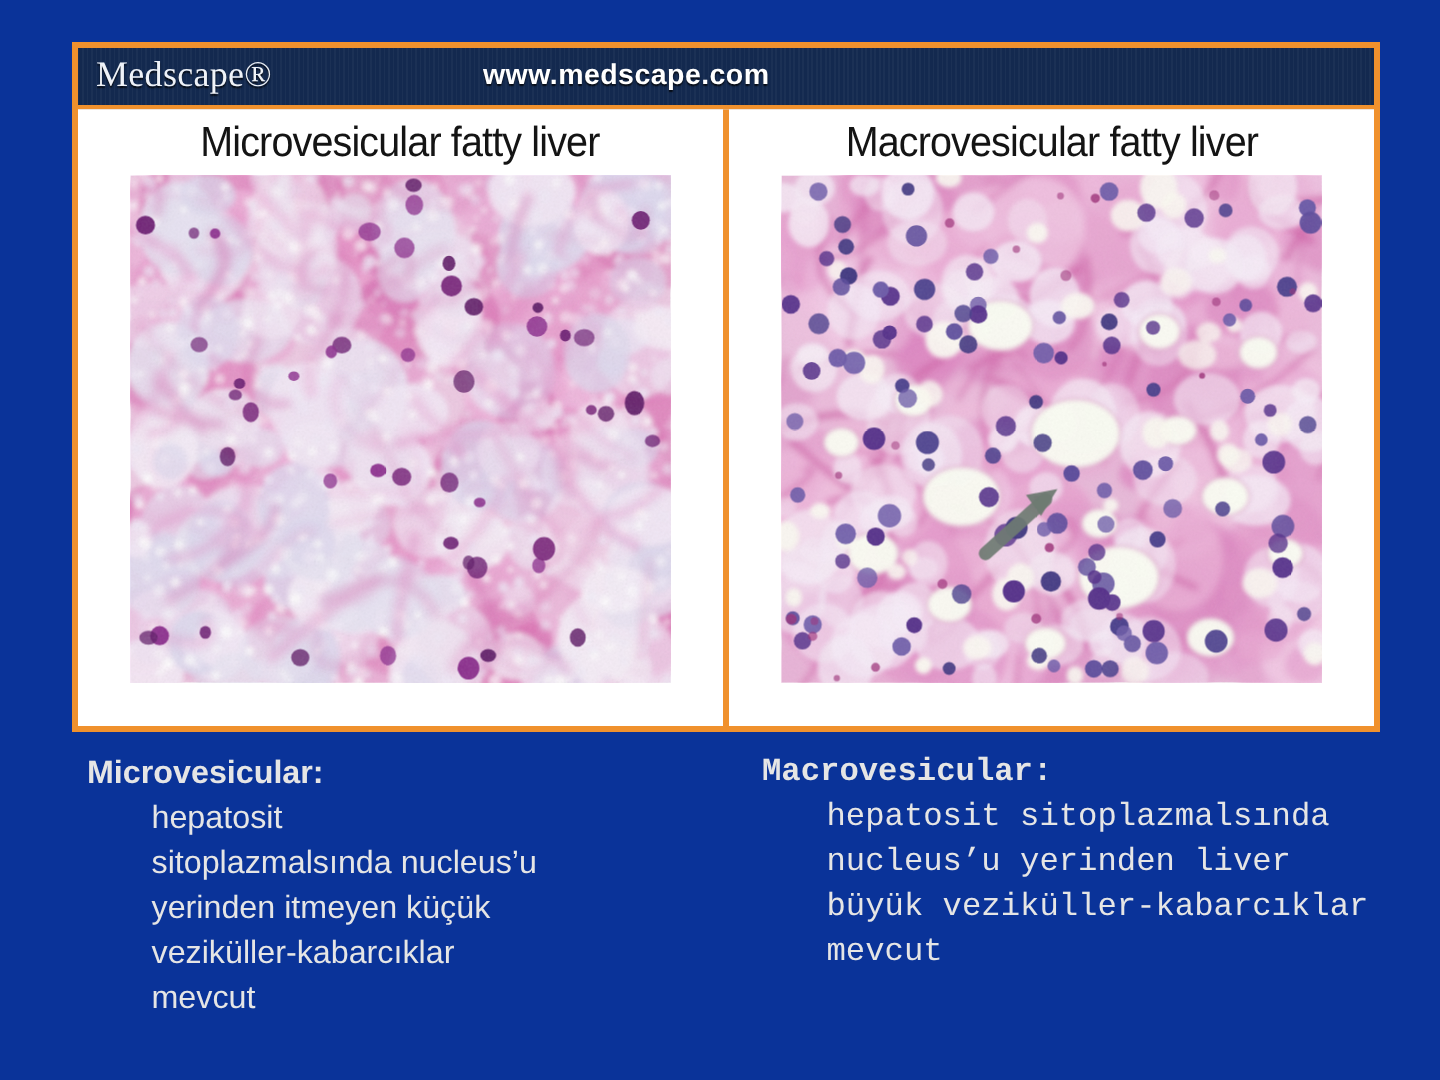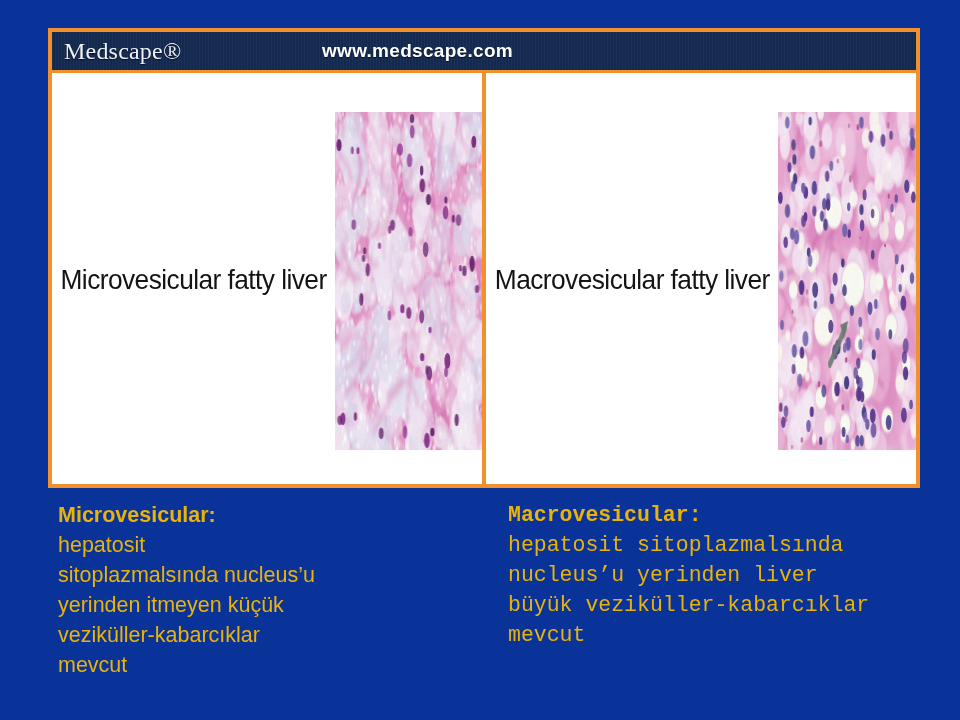--- a/index.html
+++ b/index.html
@@ -80,21 +80,21 @@
   }
   #panel-divider {
     width: 4px;
     background: #f0912d;
     flex: 0 0 auto;
   }
 
   .fig-col {
     flex: 1 1 0;
     display: flex;
-    flex-direction: row;
+    flex-direction: column;
     align-items: center;
     background: #fff;
     min-width: 0;
     padding-top: 2px;
   }
   .fig-title {
     font-family: "Liberation Sans", sans-serif;
     font-size: 28px;
     color: #141414;
     letter-spacing: -0.6px;
@@ -120,31 +120,32 @@
     top: 500px;
     width: 960px;
     height: 210px;
     color: #ffffff;
   }
   .caption {
     position: absolute;
     top: 0;
     font-size: 21.5px;
     line-height: 30px;
-    color: #eab308;
+    color: #e5e5e5;
   }
   #caption-left  { left: 58px;  width: 400px; }
   #caption-right { left: 508px; width: 420px; font-family: Liberation Mono, monospace; }
   .caption-head {
     font-weight: bold;
     display: block;
   }
   .caption-body {
     display: block;
     white-space: pre-line;
+    margin-left: 43px;
   }
 </style>
 </head>
 <body style="background: rgb(10, 51, 153);">
 
 <div id="medscape-panel">
 
   <div id="medscape-header">
     <span id="medscape-logo">Medscape®</span>
     <span id="medscape-url">www.medscape.com</span>

